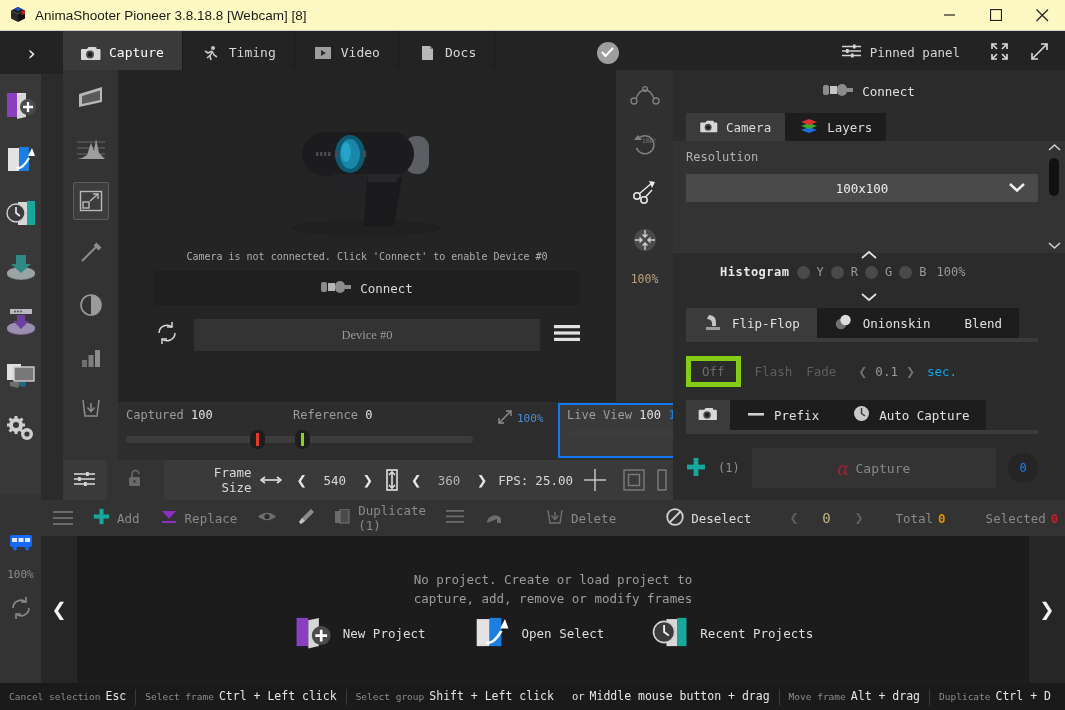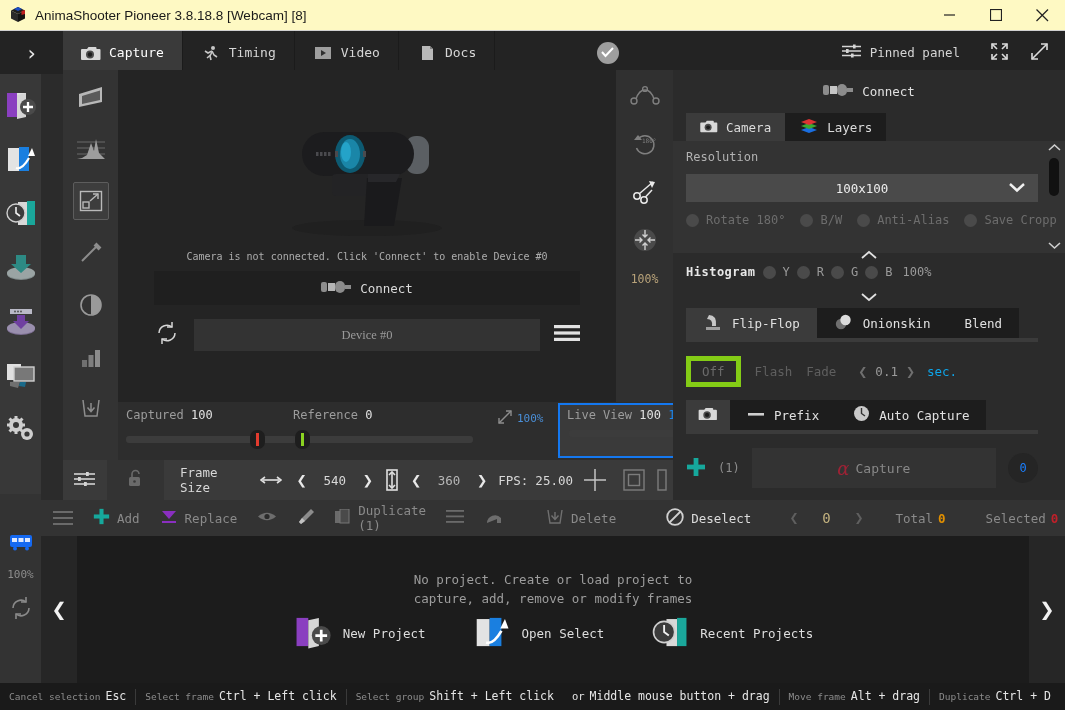--- a/index.html
+++ b/index.html
@@ -123,21 +123,21 @@
     position:absolute; left:440px; top:1px; width:175px; height:55px;
     border:2px solid #1478f0; background:#3a3a3a;
   }
 
   
   .framebar{
     position:absolute; left:63px; top:460px; width:610px; height:40px;
     background:#3a3a3a; display:flex; align-items:center; gap:0; color:#d8d8d8;
     font-size:12.5px; overflow:hidden;
   }
-  .fb-item{ display:flex;align-items:center;justify-content:center;height:40px;}
+  .fb-item{ display:flex;align-items:center;justify-content:center;height:40px;text-align:right;}
   .chev{ color:#e9e9e9; font-size:17px; padding:0 7px; }
 
   
   .rightpanel{
     position:absolute; left:673px; top:70px; width:392px; height:430px;
     background:#2b2b2b;
   }
   .connect-top{
     position:absolute; left:0; top:8px; width:392px; height:26px;
     display:flex;align-items:center;justify-content:center;gap:9px;
@@ -161,21 +161,21 @@
   .rad{ width:13px;height:13px;border-radius:50%;background:#4a4a4a; display:inline-block;}
   .scroll{
     position:absolute; right:4px; top:71px; width:14px; height:112px;
     display:flex; flex-direction:column; align-items:center; color:#cfcfcf;
   }
   .sthumb{ width:10px; flex:0 0 38px; background:#111; border-radius:5px; margin:3px 0 auto; }
   .caret-row{ position:absolute; left:0; width:392px; text-align:center; color:#e0e0e0; font-size:13px;}
 
   .histrow{ position:absolute; left:13px; top:195px; display:flex;align-items:center;gap:7px;
             color:#9a9a9a; font-size:12px;}
-  .histrow b{ color:#e8e8e8; font-weight:700; letter-spacing:.5px; }
+  .histrow b{ color:#e8e8e8; font-weight:700; letter-spacing:.5px;margin-left:34px; }
 
   .sec2tabs{ position:absolute; left:13px; top:238px; display:flex; }
   .s2tab{ height:30px; display:flex;align-items:center;gap:9px;padding:0 17px;
           color:#e0e0e0; font-size:12.5px; background:#1d1d1d; }
   .s2tab.active{ background:#3b3b3b; }
   .s2body{ position:absolute; left:13px; top:268px; width:352px; height:4px; background:#3b3b3b;}
   .off-row{ position:absolute; left:13px; top:286px; display:flex;align-items:center;gap:0;
             color:#5f5f5f; font-size:12.5px;}
   .offbox{ border:5px solid #84cc16; padding:3px 11px; color:#6b6b6b; }
 
@@ -735,30 +735,20 @@
     <div class="rp-body">
       <div class="rp-lbl" style="left:13px;top:9px">Resolution</div>
       <div class="combo">
         <span class="cv">100x100</span>
         <span class="cc">
           <svg width="20" height="12" viewBox="0 0 20 12" fill="none" stroke="#f0f0f0" stroke-width="2.4">
             <polyline points="3,3 10,9.5 17,3"></polyline>
           </svg>
         </span>
       </div>
-      <div class="radrow">
-        <span class="rad"></span>
-        <span>Rotate 180°</span>
-        <span class="rad" style="margin-left:8px"></span>
-        <span>B/W</span>
-        <span class="rad" style="margin-left:8px"></span>
-        <span>Anti-Alias</span>
-        <span class="rad" style="margin-left:8px"></span>
-        <span>Save Cropp</span>
-      </div>
     </div>
 
     <div class="scroll">
       <span>
         <svg width="13" height="9" viewBox="0 0 13 9" fill="none" stroke="#cfcfcf" stroke-width="1.6">
             <polyline points="1,7 6.5,2 12,7"></polyline>
           </svg>
       </span>
       <div class="sthumb"></div>
       <span>

